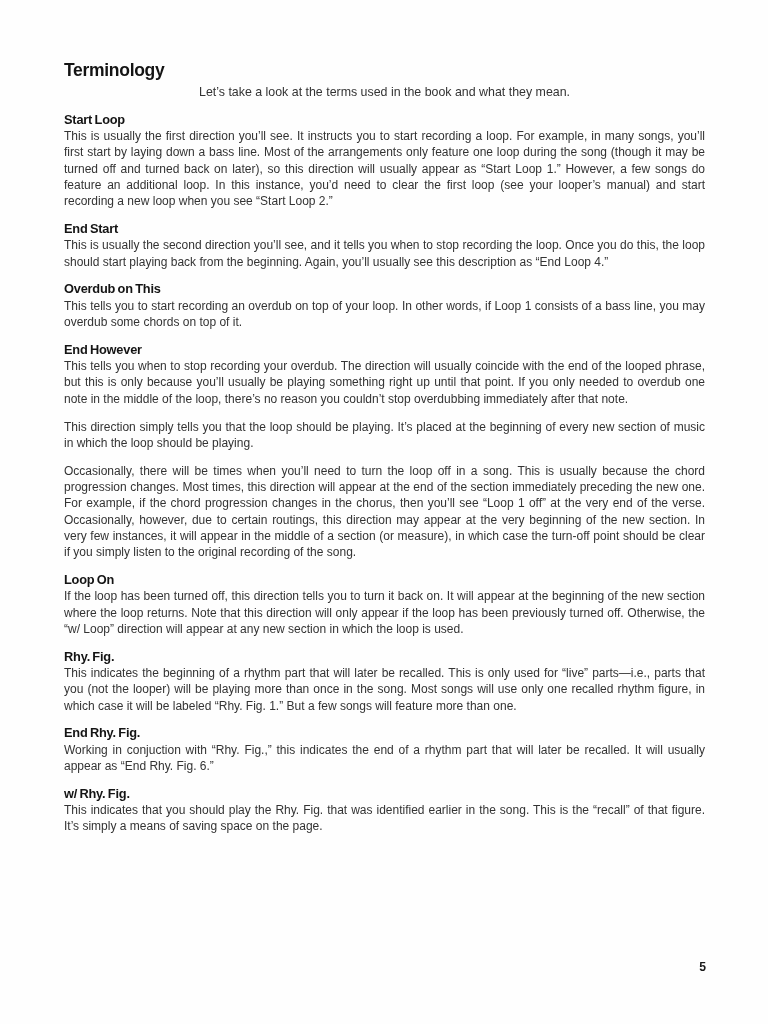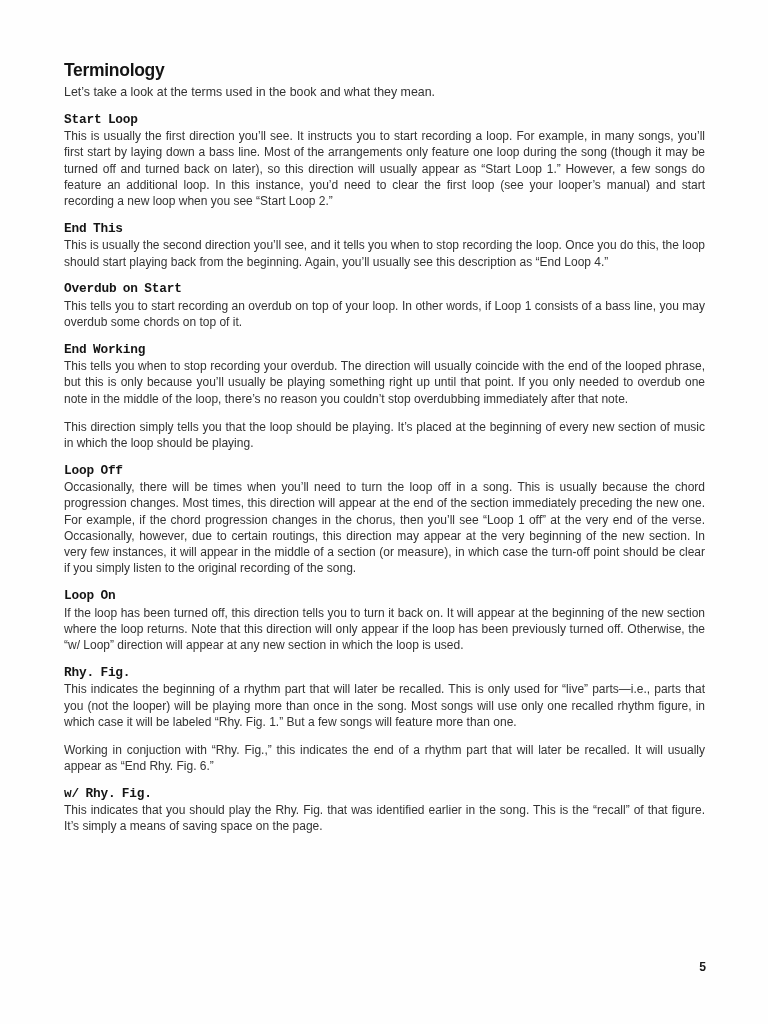--- a/index.html
+++ b/index.html
@@ -25,33 +25,33 @@
     line-height: 20px;
     font-weight: bold;
     letter-spacing: -0.3px;
     color: #141414;
   }
   p.intro {
     margin: 0;
     font-size: 12.4px;
     line-height: 16.3px;
     color: #333333;
+    text-align: center;
   }
   section.term {
     margin-top: 11.5px;
   }
   section.term h2 {
     margin: 0;
     font-size: 12.8px;
     line-height: 16.3px;
     font-weight: bold;
     letter-spacing: -0.2px;
     word-spacing: -1px;
     color: #141414;
-    font-family: Liberation Mono, monospace;
   }
   section.term p {
     margin: 0;
     font-size: 12px;
     line-height: 16.3px;
     text-align: justify;
     color: #333333;
   }
   .page-number {
     position: absolute;
@@ -69,54 +69,54 @@
 
   <h1 class="page-title">Terminology</h1>
   <p class="intro">Let’s take a look at the terms used in the book and what they mean.</p>
 
   <section class="term">
     <h2>Start Loop</h2>
     <p>This is usually the first direction you’ll see. It instructs you to start recording a loop. For example, in many songs, you’ll first start by laying down a bass line. Most of the arrangements only feature one loop during the song (though it may be turned off and turned back on later), so this direction will usually appear as “Start Loop 1.” However, a few songs do feature an additional loop. In this instance, you’d need to clear the first loop (see your looper’s manual) and start recording a new loop when you see “Start Loop 2.”</p>
   </section>
 
   <section class="term">
-    <h2>End This</h2>
+    <h2>End Start</h2>
     <p>This is usually the second direction you’ll see, and it tells you when to stop recording the loop. Once you do this, the loop should start playing back from the beginning. Again, you’ll usually see this description as “End Loop 4.”</p>
   </section>
 
   <section class="term">
-    <h2>Overdub on Start</h2>
+    <h2>Overdub on This</h2>
     <p>This tells you to start recording an overdub on top of your loop. In other words, if Loop 1 consists of a bass line, you may overdub some chords on top of it.</p>
   </section>
 
   <section class="term">
-    <h2>End Working</h2>
+    <h2>End However</h2>
     <p>This tells you when to stop recording your overdub. The direction will usually coincide with the end of the looped phrase, but this is only because you’ll usually be playing something right up until that point. If you only needed to overdub one note in the middle of the loop, there’s no reason you couldn’t stop overdubbing immediately after that note.</p>
   </section>
 
   <section class="term">
     <p>This direction simply tells you that the loop should be playing. It’s placed at the beginning of every new section of music in which the loop should be playing.</p>
   </section>
 
   <section class="term">
-    <h2>Loop Off</h2>
     <p>Occasionally, there will be times when you’ll need to turn the loop off in a song. This is usually because the chord progression changes. Most times, this direction will appear at the end of the section immediately preceding the new one. For example, if the chord progression changes in the chorus, then you’ll see “Loop 1 off” at the very end of the verse. Occasionally, however, due to certain routings, this direction may appear at the very beginning of the new section. In very few instances, it will appear in the middle of a section (or measure), in which case the turn-off point should be clear if you simply listen to the original recording of the song.</p>
   </section>
 
   <section class="term">
     <h2>Loop On</h2>
     <p>If the loop has been turned off, this direction tells you to turn it back on. It will appear at the beginning of the new section where the loop returns. Note that this direction will only appear if the loop has been previously turned off. Otherwise, the “w/ Loop” direction will appear at any new section in which the loop is used.</p>
   </section>
 
   <section class="term">
     <h2>Rhy. Fig.</h2>
     <p>This indicates the beginning of a rhythm part that will later be recalled. This is only used for “live” parts—i.e., parts that you (not the looper) will be playing more than once in the song. Most songs will use only one recalled rhythm figure, in which case it will be labeled “Rhy. Fig. 1.” But a few songs will feature more than one.</p>
   </section>
 
   <section class="term">
+    <h2>End Rhy. Fig.</h2>
     <p>Working in conjuction with “Rhy. Fig.,” this indicates the end of a rhythm part that will later be recalled. It will usually appear as “End Rhy. Fig. 6.”</p>
   </section>
 
   <section class="term">
     <h2>w/ Rhy. Fig.</h2>
     <p>This indicates that you should play the Rhy. Fig. that was identified earlier in the song. This is the “recall” of that figure. It’s simply a means of saving space on the page.</p>
   </section>
 
   <div class="page-number">5</div>
 

